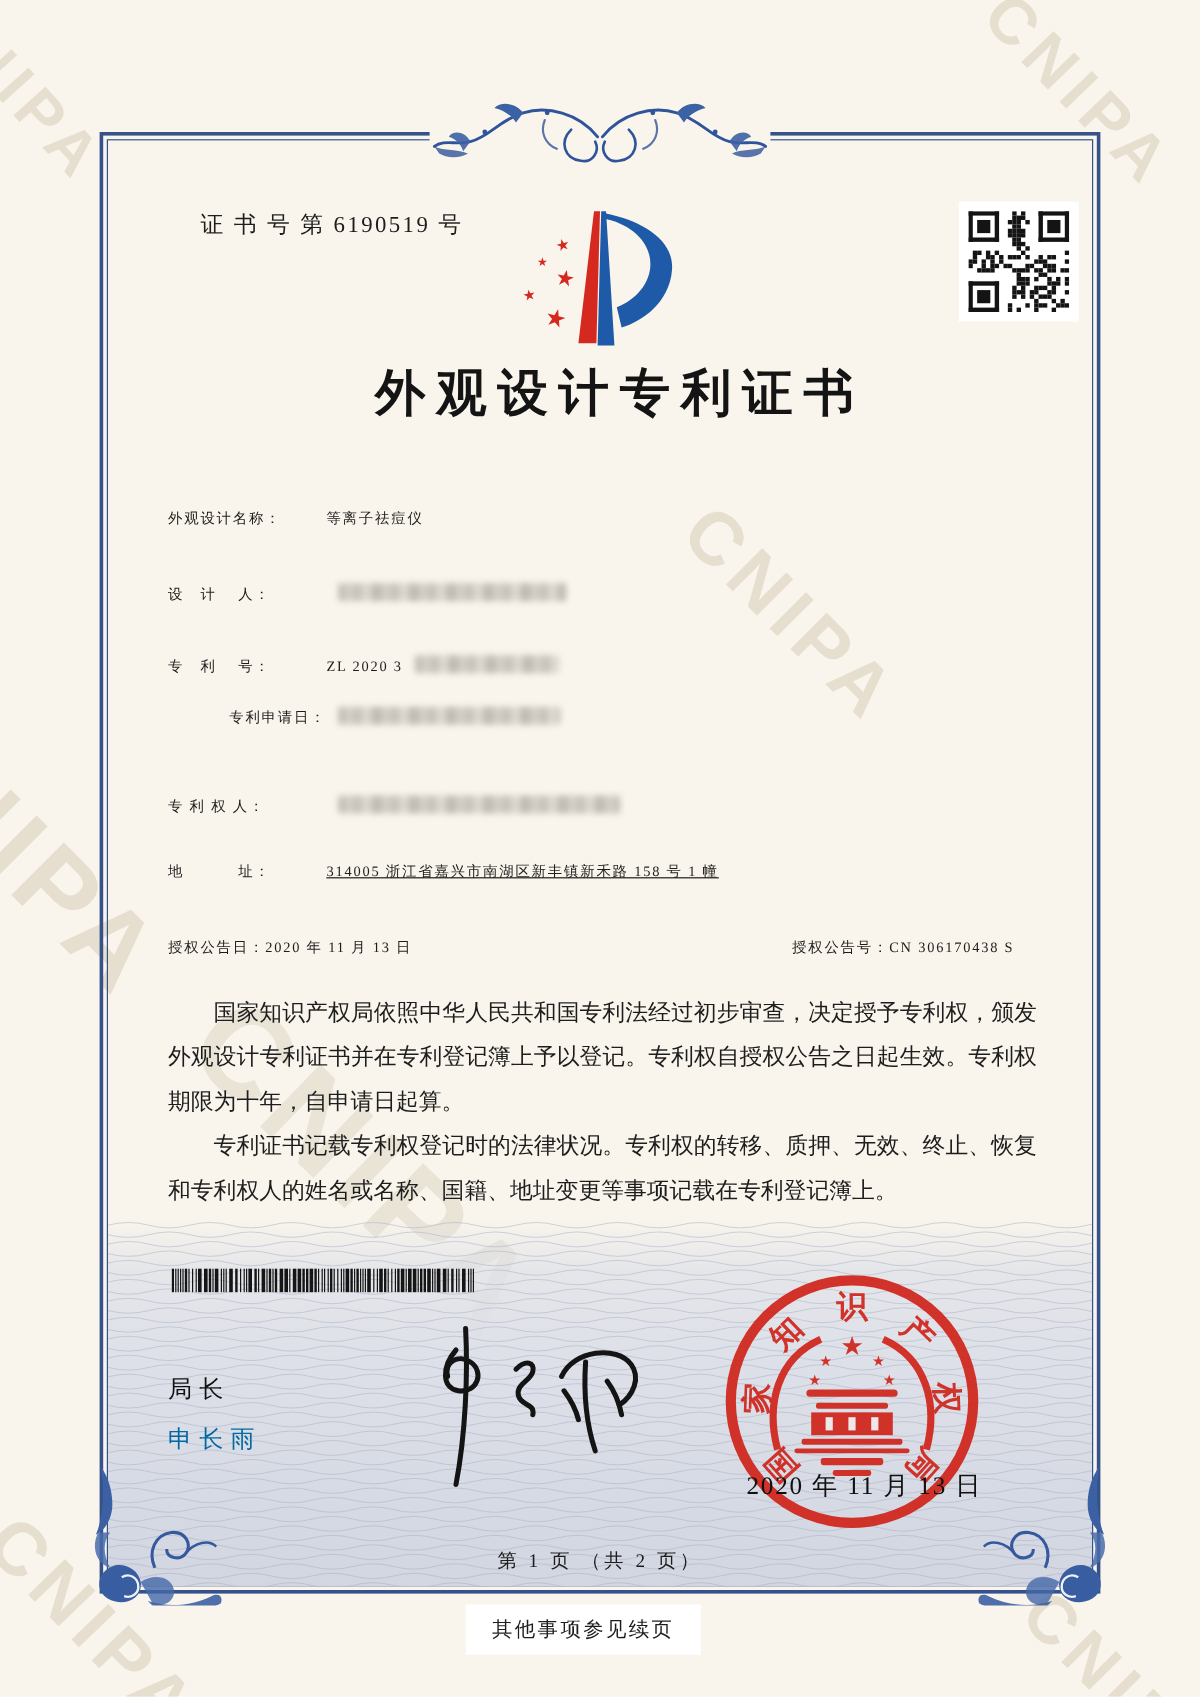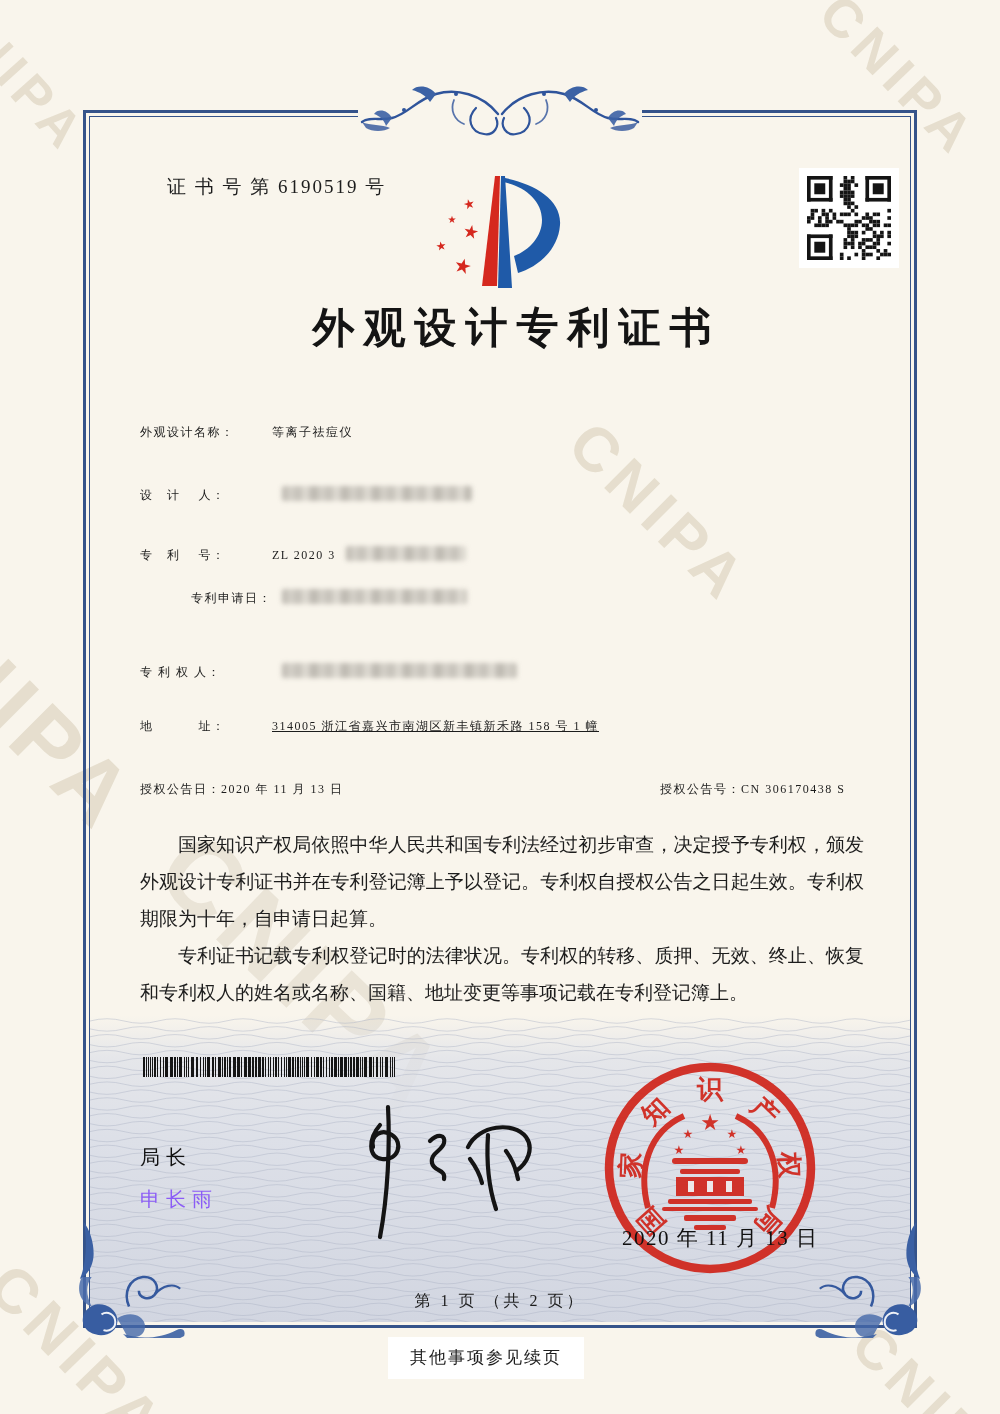--- a/index.html
+++ b/index.html
@@ -33,21 +33,21 @@
   .paras{position:absolute;left:140px;top:826px;width:724px;font-size:19px;line-height:37px;
          text-align:justify;z-index:2;}
   .paras p{margin:0;text-indent:2em;}
   
   .waves{position:absolute;left:90px;top:1016px;width:820px;height:306px;z-index:1;
          background:linear-gradient(180deg,rgba(222,225,233,0) 0%,rgba(222,225,233,.75) 14%,#dde0e8 40%,#d2d6e1 100%);}
   .barcode{position:absolute;left:143px;top:1057px;z-index:2;}
   .officer-title{position:absolute;left:140px;top:1144px;font-family:Liberation Mono, monospace;
          font-size:20px;letter-spacing:6px;color:#111;z-index:2;}
   .officer-name{position:absolute;left:140px;top:1186px;font-family:"Liberation Sans","DejaVu Sans",sans-serif;
-         font-size:20px;letter-spacing:6px;color:#8b5cf6;z-index:2;}
+         font-size:20px;letter-spacing:6px;color:#0369a1;z-index:2;}
   .sig{position:absolute;left:318px;top:1095px;z-index:2;}
   .seal{position:absolute;left:600px;top:1058px;z-index:3;opacity:.93;}
   .seal-date{position:absolute;left:622px;top:1224px;font-size:21px;letter-spacing:1.5px;color:#101010;z-index:4;white-space:nowrap;}
   .pageinfo{position:absolute;left:0;right:0;top:1291px;text-align:center;font-size:16px;letter-spacing:3px;z-index:2;}
   .note{position:absolute;left:388px;top:1337px;width:196px;height:42px;background:#ffffff;line-height:42px;
         text-align:center;font-size:17px;letter-spacing:2px;z-index:2;}
 </style>
 </head>
 <body>
 

